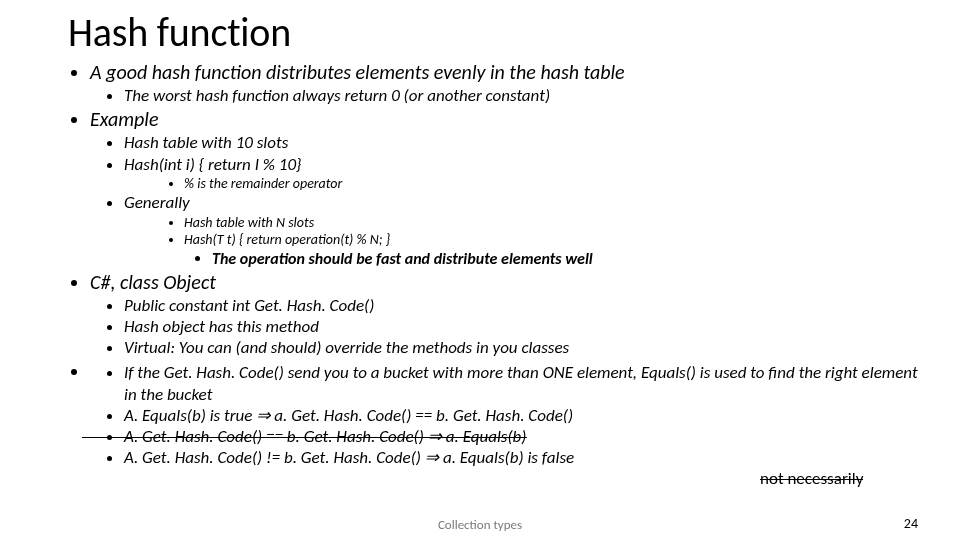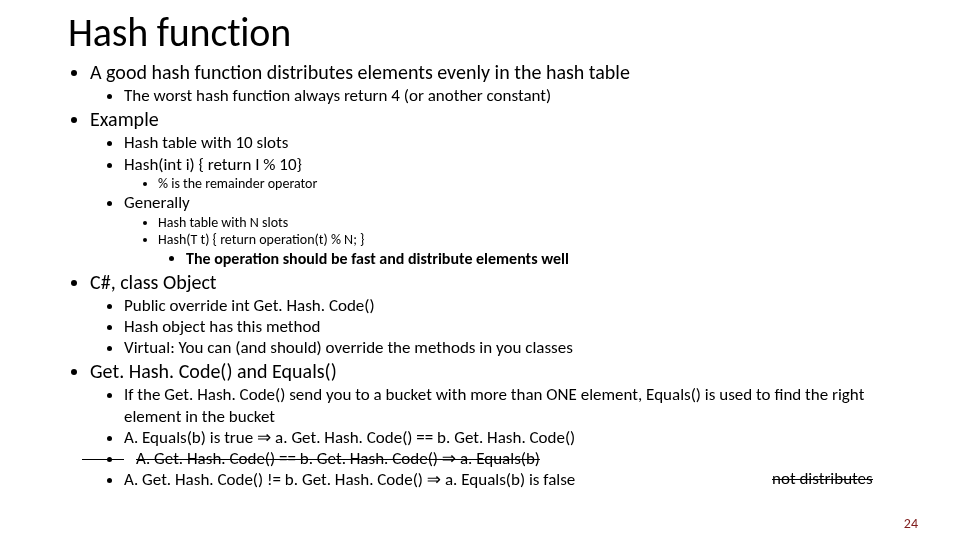--- a/index.html
+++ b/index.html
@@ -26,50 +26,50 @@
     line-height: 1.05;
     letter-spacing: -0.2px;
   }
   ul {
     margin: 0;
     padding-left: 22px;
     list-style: disc;
   }
   li {
     line-height: 1.25;
+    font-style: italic;
   }
   .lvl1 > li { font-size: 20px; margin-top: 1px; }
   .lvl2 { padding-left: 34px; }
   .lvl2 > li { font-size: 17px; }
   .lvl3 { padding-left: 34px; }
-  .lvl3 > li { font-size: 14px; }
+  .lvl3 > li { font-size: 14px; margin-left: 26px; }
   .lvl4 { padding-left: 28px; }
   .lvl4 > li { font-size: 12.5px; }
   .lvl5 { padding-left: 28px; }
   .lvl5 > li { font-size: 16px; font-weight: 600; }
   .footer-center {
     position: absolute;
     bottom: 8px;
     left: 0;
     width: 960px;
     text-align: center;
     font-size: 13px;
     color: #7a7a7a;
   }
   .footer-right {
     position: absolute;
     bottom: 8px;
     right: 42px;
     font-size: 14px;
-    color: #7f1d1d;
+    color: #000000;
   }
   .struck {
     position: relative;
     display: inline-block;
-    margin-left: 12px;
   }
   .strike-line {
     position: absolute;
     left: 0;
     right: 0;
     top: 54%;
     height: 0;
     border-top: 1.5px solid #000;
   }
   .strike-line-ext {
@@ -92,21 +92,21 @@
 </head>
 <body>
 
 <div class="slide">
   <h1 class="title">Hash function</h1>
 
   <ul class="lvl1">
     <li>
       <span>A good hash function distributes elements evenly in the hash table</span>
       <ul class="lvl2">
-        <li>The worst hash function always return 4 (or another constant)</li>
+        <li>The worst hash function always return 0 (or another constant)</li>
       </ul>
     </li>
 
     <li>
       <span>Example</span>
       <ul class="lvl2">
         <li>Hash table with 10 slots</li>
         <li>
           <span>Hash(int i) { return I % 10}</span>
           <ul class="lvl3">
@@ -124,44 +124,44 @@
               </ul>
             </li>
           </ul>
         </li>
       </ul>
     </li>
 
     <li>
       <span>C#, class Object</span>
       <ul class="lvl2">
-        <li>Public override int Get. Hash. Code()</li>
+        <li>Public constant int Get. Hash. Code()</li>
         <li>Hash object has this method</li>
         <li>Virtual: You can (and should) override the methods in you classes</li>
       </ul>
     </li>
 
     <li>
-      <span>Get. Hash. Code() and Equals()</span>
       <ul class="lvl2">
         <li>If the Get. Hash. Code() send you to a bucket with more than ONE element, Equals() is used to find the right element in the bucket</li>
         <li>A. Equals(b) is true ⇒ a. Get. Hash. Code() == b. Get. Hash. Code()</li>
         <li class="wrap-row">
           <span class="struck">
             <span>A. Get. Hash. Code() == b. Get. Hash. Code() ⇒ a. Equals(b)</span>
             <span class="strike-line"></span>
           </span>
           <span class="strike-line-ext" style="left:-42px; width:42px;"></span>
         </li>
         <li>A. Get. Hash. Code() != b. Get. Hash. Code() ⇒ a. Equals(b) is false</li>
       </ul>
     </li>
   </ul>
 
   <div class="note-right" style="top:468px; left:760px;">
     <span class="struck">
-      <span>not distributes</span>
+      <span>not necessarily</span>
       <span class="strike-line"></span>
     </span>
   </div>
 
+  <div class="footer-center">Collection types</div>
   <div class="footer-right">24</div>
 </div>
 
 </body></html>

